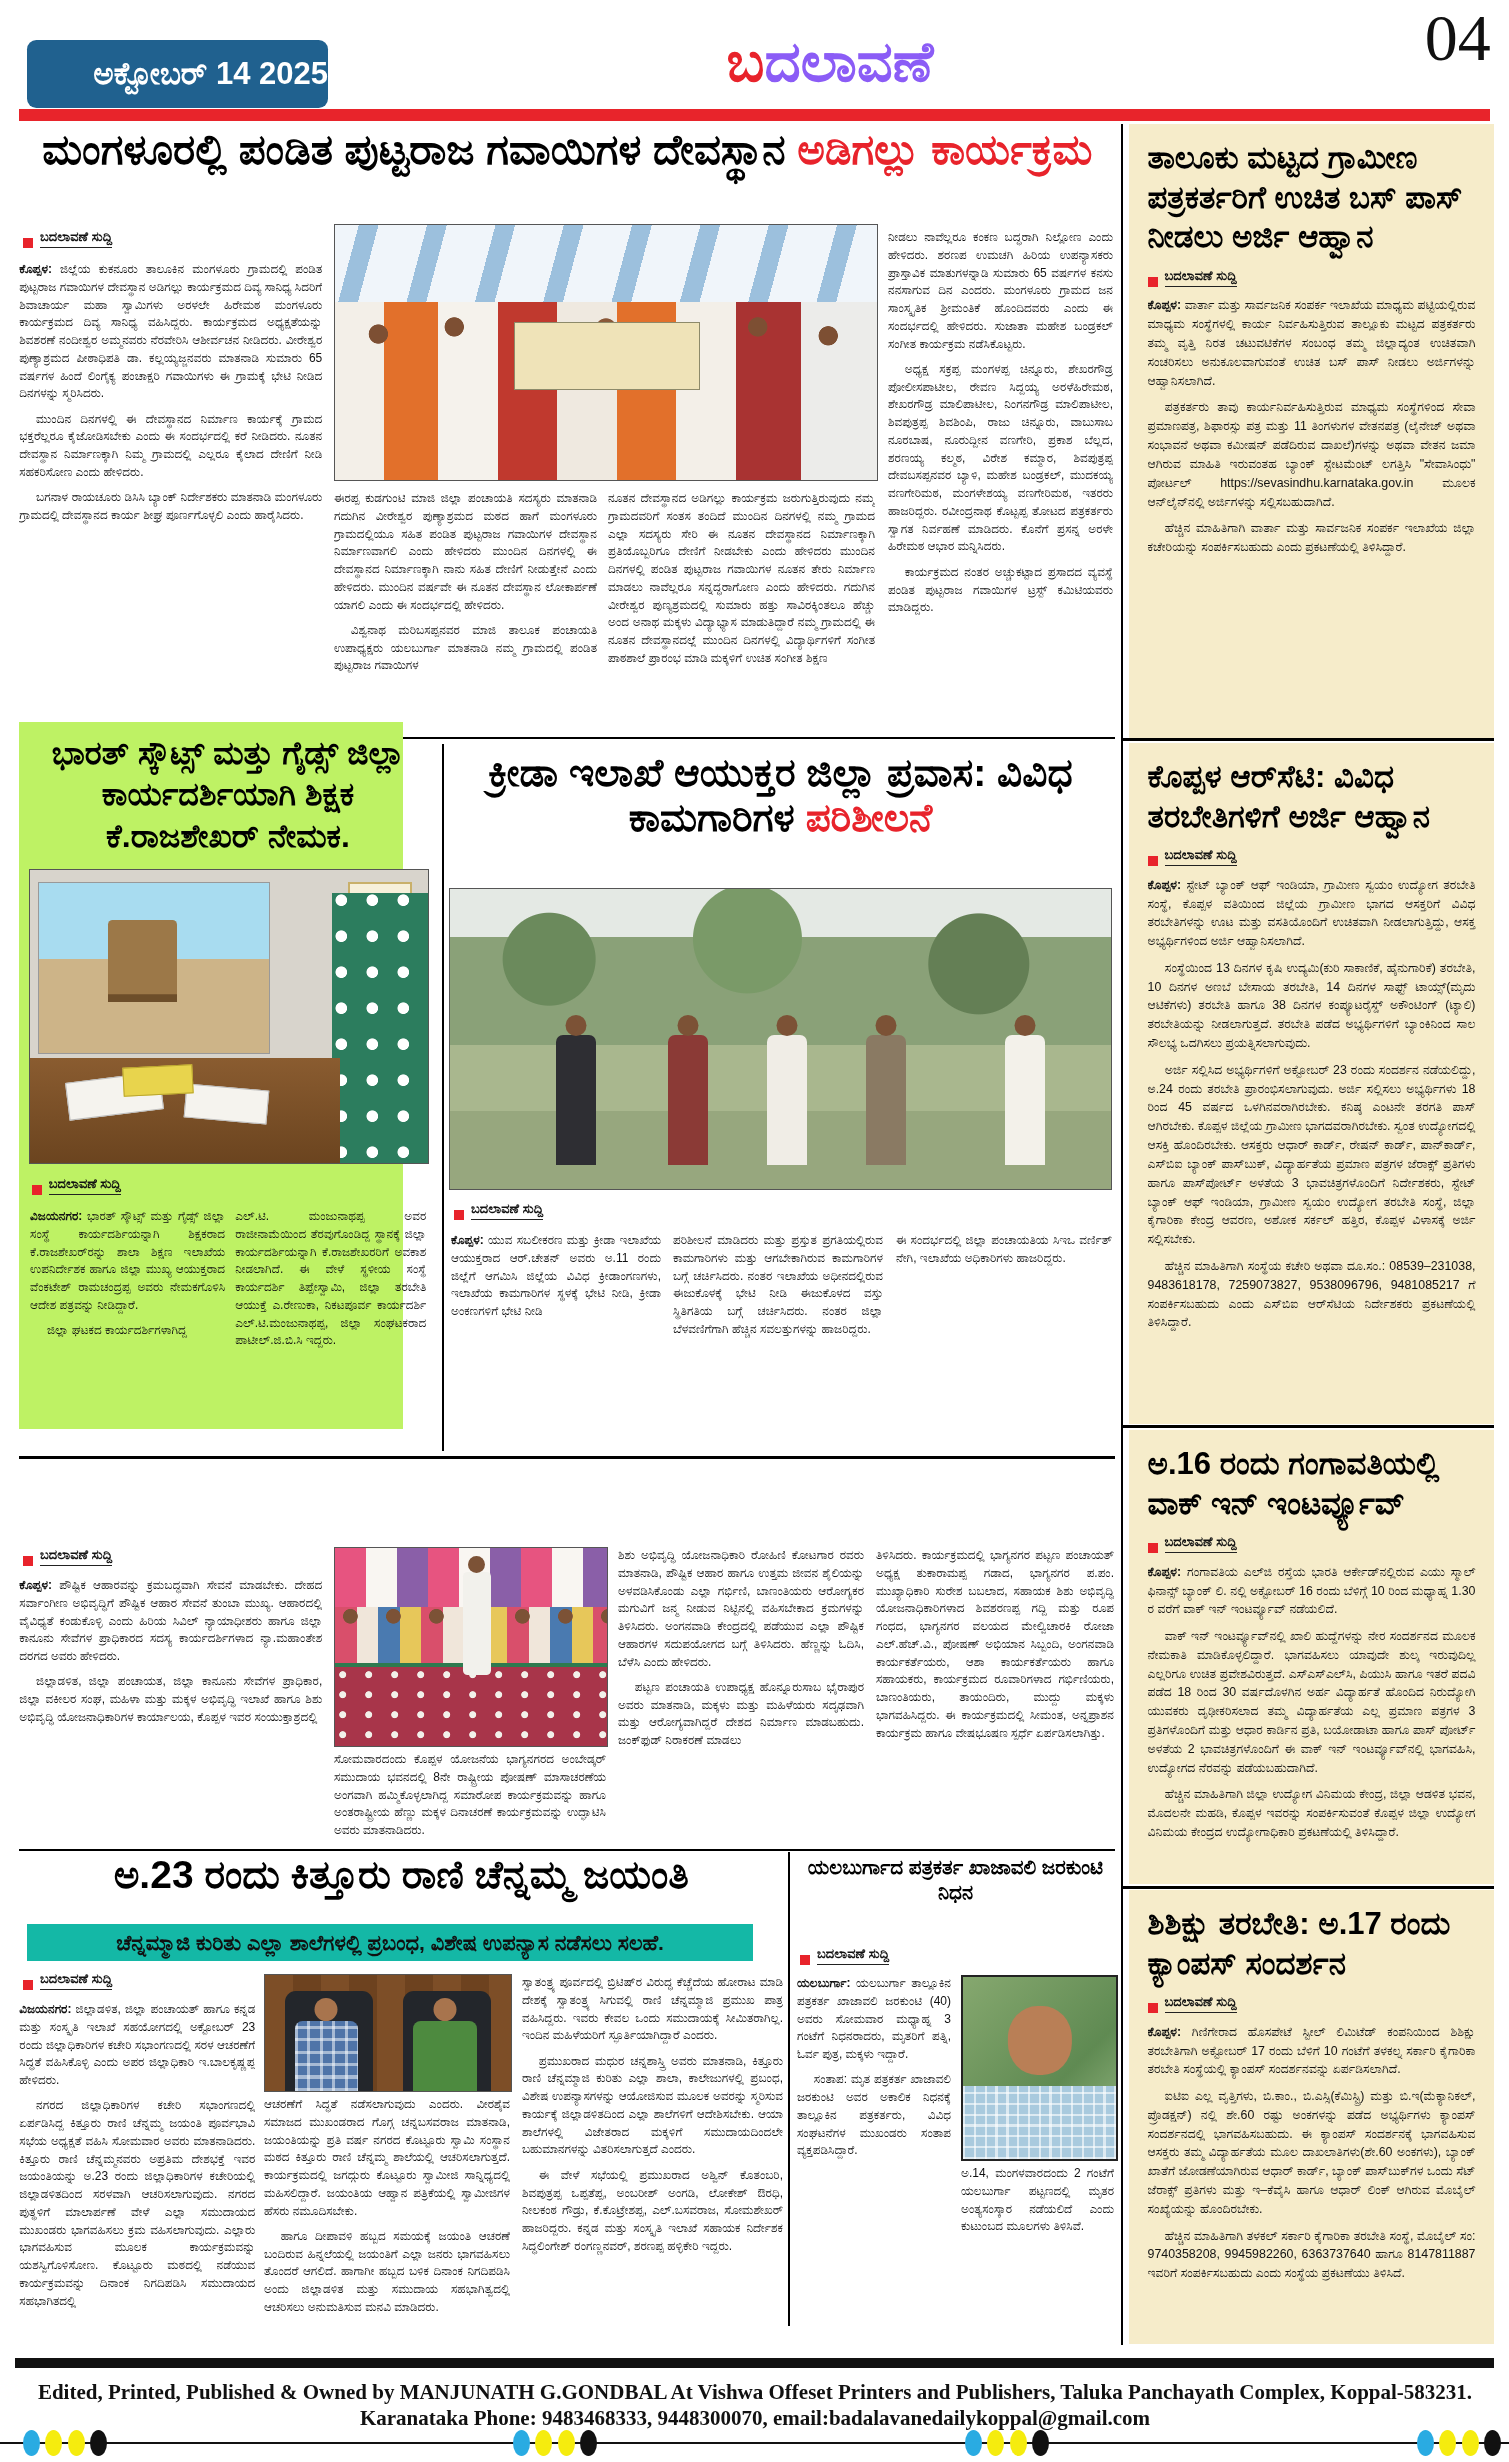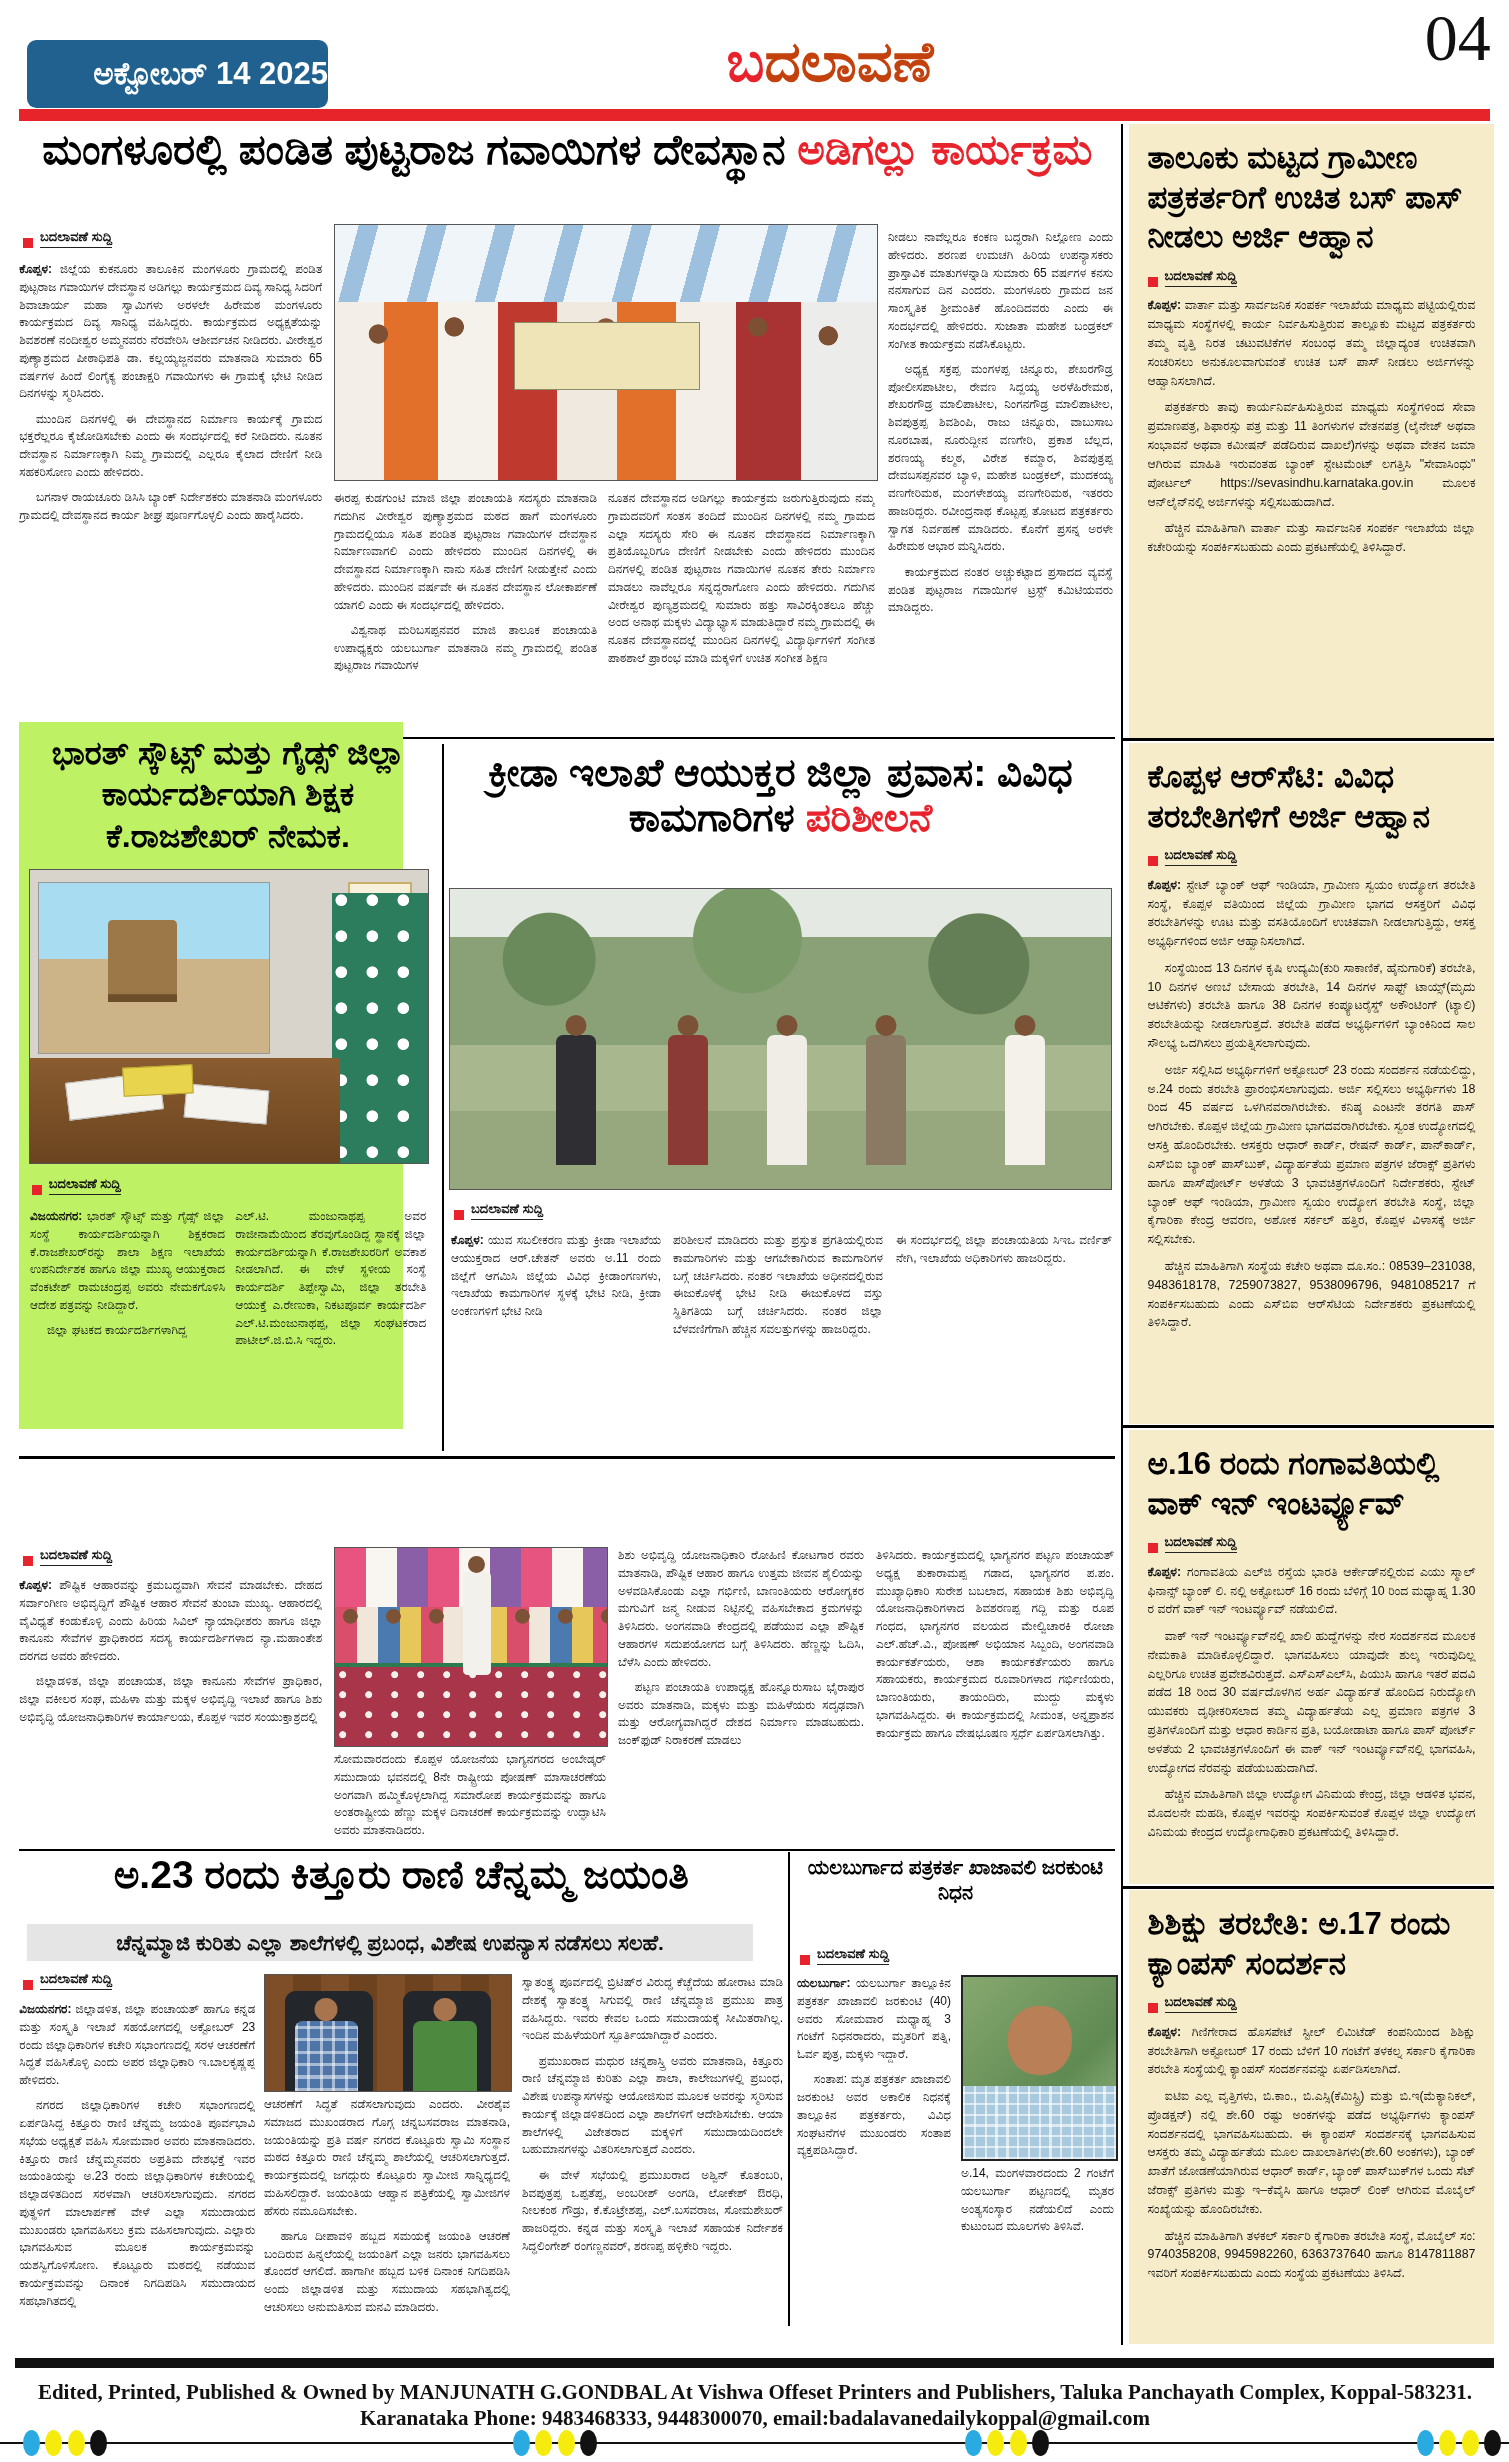--- a/index.html
+++ b/index.html
@@ -14,21 +14,21 @@
   .body p+p{text-indent:1.4em}
   .byline{display:flex;align-items:flex-end;gap:7px;font-weight:bold;font-size:13px}
   .byline .sq{width:10px;height:10px;background:#e8232b;flex:0 0 auto}
   .byline .label{border-bottom:1.9px solid #222;padding-bottom:2.3px}
   .vrule{position:absolute;width:1.5px;background:#000}
   .hrule{position:absolute;background:#000}
   .photo{position:absolute;border:0.8px solid #555;overflow:hidden;background:#d8d4cc}
   .rblock{position:absolute;left:1129px;width:365px;background:#f6ecca;padding:14px 18.5px;box-sizing:border-box;overflow:hidden}
   .rblock h2{margin:0 0 10.8px;font-size:31px;line-height:1.28;font-weight:bold;color:#000}
   .rblock .body{font-size:12.4px;line-height:1.52}
-  .ysub{background:#e5e5e5;font-weight:bold;font-size:21px;display:flex;align-items:center;justify-content:center}
+  .ysub{background:#14b8a6;font-weight:bold;font-size:21px;display:flex;align-items:center;justify-content:center}
   
   .canopy{position:absolute;left:0;top:0;width:100%;height:36%;
     background:repeating-linear-gradient(105deg,#f0f5fa 0 23px,#9cc0dd 23px 42px,#f0f5fa 42px 66px)}
   .crowd{position:absolute;left:0;top:30%;width:100%;height:70%;
     background:
       radial-gradient(circle at 8% 18%,#7d4f33 0 9.3px,transparent 10px),
       radial-gradient(circle at 22% 14%,#7d4f33 0 9.3px,transparent 10px),
       radial-gradient(circle at 36% 20%,#7d4f33 0 9.3px,transparent 10px),
       radial-gradient(circle at 50% 15%,#8a5838 0 10px,transparent 10.8px),
       radial-gradient(circle at 64% 18%,#7d4f33 0 9.3px,transparent 10px),
@@ -79,21 +79,21 @@
 </head>
 <body>
 
 <div id="page">
 
   <div class="abs" style="left:27px;top:40px;width:301px;height:68px;background:#20618f;border-radius:9.3px;display:flex;align-items:center;justify-content:flex-end;color:#fff;font-weight:bold;font-size:31px">
       <span>ಅಕ್ಟೋಬರ್ 14 2025</span>
     </div>
 
   <div class="abs center" style="left:463px;top:34px;width:734px;font-size:56px;font-weight:bold;line-height:1">
-    <span class="red">ಬ</span><span style="color:#c2410c">ದಲಾವಣೆ</span>
+    <span class="red">ಬ</span><span style="color:#8b5cf6">ದಲಾವಣೆ</span>
   </div>
 
   <div class="abs" style="right:19.3px;top:4.6px;font-family:'Liberation Serif',serif;font-size:66px;line-height:1"><span>04</span></div>
 
   <div class="abs" style="left:19.3px;top:109px;width:1471px;height:11.6px;background:#e8242b"></div>
 
   <div class="abs hl center" style="left:19.3px;top:128px;width:1096px;height:94px;font-size:42px;line-height:1.06;overflow:hidden">
     <span>ಮಂಗಳೂರಲ್ಲಿ ಪಂಡಿತ ಪುಟ್ಟರಾಜ ಗವಾಯಿಗಳ ದೇವಸ್ಥಾನ </span><span class="red">ಅಡಿಗಲ್ಲು ಕಾರ್ಯಕ್ರಮ</span>
   </div>
 

